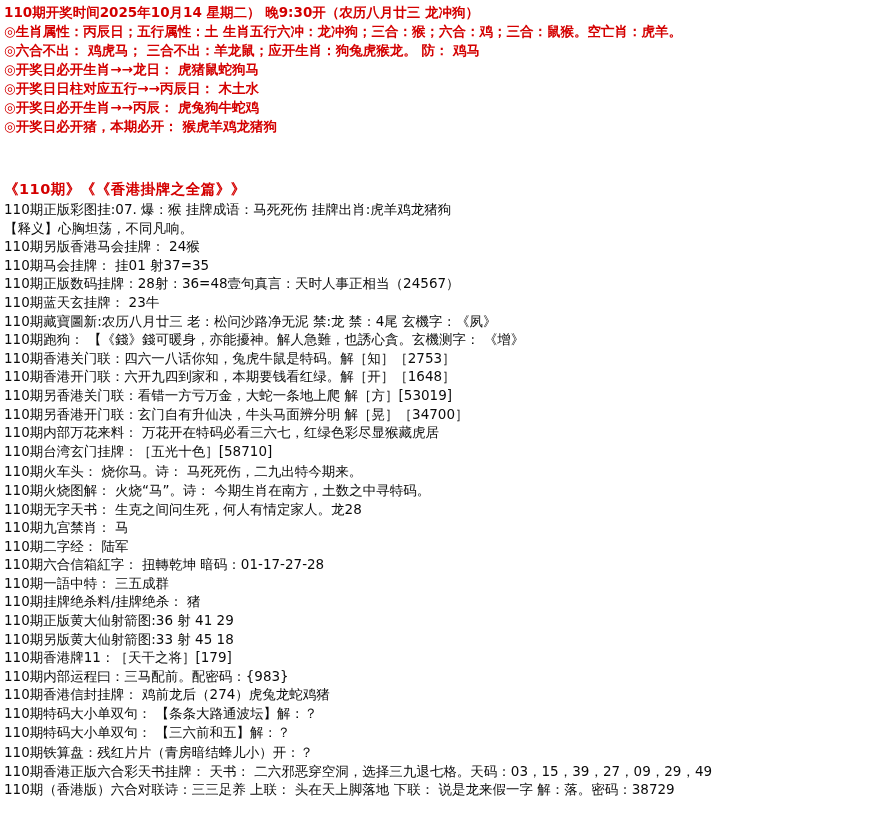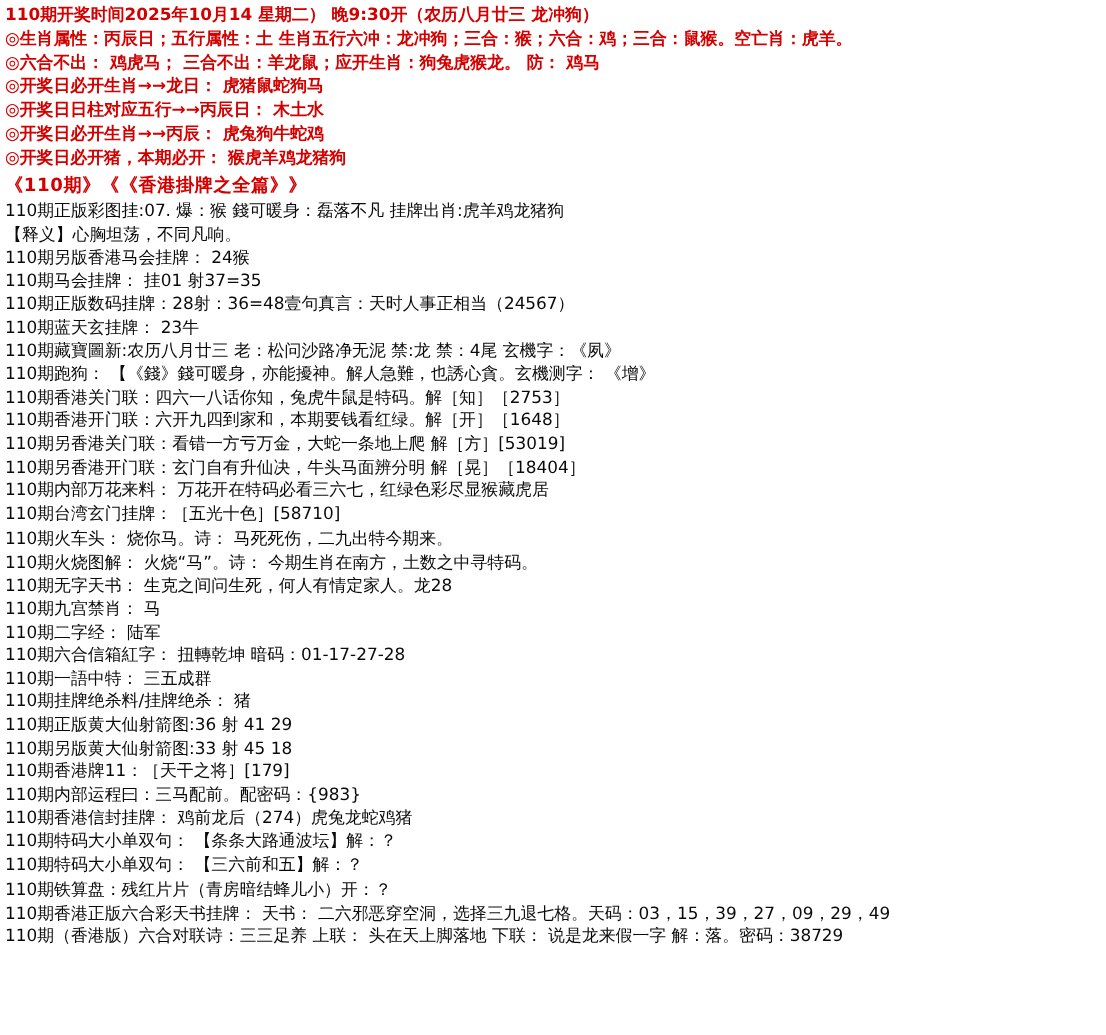--- a/index.html
+++ b/index.html
@@ -32,52 +32,53 @@
     font-weight: bold;
     line-height: 19px;
     font-size: 13.5px;
   }
   .section-title {
     color: #d40000;
     font-weight: bold;
     font-size: 14.5px;
     line-height: 22px;
     letter-spacing: 0.5px;
+    margin-top: 40px;
   }
   .spacer-1 { height: 2px; }
 </style>
 </head>
 <body>
 
 <div class="page">
 
   <div class="header-line">110期开奖时间2025年10月14  星期二）  晚9:30开（农历八月廿三  龙冲狗）</div>
   <div class="header-line">◎生肖属性：丙辰日；五行属性：土  生肖五行六冲：龙冲狗；三合：猴；六合：鸡；三合：鼠猴。空亡肖：虎羊。</div>
   <div class="header-line">◎六合不出：  鸡虎马；  三合不出：羊龙鼠；应开生肖：狗兔虎猴龙。  防：  鸡马</div>
   <div class="header-line">◎开奖日必开生肖→→龙日：  虎猪鼠蛇狗马</div>
   <div class="header-line">◎开奖日日柱对应五行→→丙辰日：  木土水</div>
   <div class="header-line">◎开奖日必开生肖→→丙辰：  虎兔狗牛蛇鸡</div>
   <div class="header-line">◎开奖日必开猪，本期必开：  猴虎羊鸡龙猪狗</div>
 
   <div class="spacer-1"></div>
 
   <div class="section-title">《110期》《《香港掛牌之全篇》》</div>
 
-  <div class="line">110期正版彩图挂:07. 爆：猴  錢可暖身：磊落不凡  挂牌出肖:虎羊鸡龙猪狗</div>
+  <div class="line">110期正版彩图挂:07. 爆：猴  挂牌成语：马死死伤  挂牌出肖:虎羊鸡龙猪狗</div>
   <div class="line">【释义】心胸坦荡，不同凡响。</div>
   <div class="line">110期另版香港马会挂牌：  24猴</div>
   <div class="line">110期马会挂牌：  挂01 射37=35</div>
   <div class="line">110期正版数码挂牌：28射：36=48壹句真言：天时人事正相当（24567）</div>
   <div class="line">110期蓝天玄挂牌：  23牛</div>
   <div class="line">110期藏寶圖新:农历八月廿三  老：松问沙路净无泥  禁:龙  禁：4尾  玄機字：《夙》</div>
   <div class="line">110期跑狗：  【《錢》錢可暖身，亦能擾神。解人急難，也誘心貪。玄機测字：  《增》</div>
   <div class="line">110期香港关门联：四六一八话你知，兔虎牛鼠是特码。解［知］［2753］</div>
   <div class="line">110期香港开门联：六开九四到家和，本期要钱看红绿。解［开］［1648］</div>
   <div class="line">110期另香港关门联：看错一方亏万金，大蛇一条地上爬  解［方］[53019]</div>
-  <div class="line">110期另香港开门联：玄门自有升仙决，牛头马面辨分明  解［晃］［18404］</div>
+  <div class="line">110期另香港开门联：玄门自有升仙决，牛头马面辨分明  解［晃］［34700］</div>
   <div class="line">110期内部万花来料：  万花开在特码必看三六七，红绿色彩尽显猴藏虎居</div>
   <div class="line">110期台湾玄门挂牌：［五光十色］[58710]</div>
 
   <div class="spacer-1"></div>
 
   <div class="line">110期火车头：  烧你马。诗：  马死死伤，二九出特今期来。</div>
   <div class="line">110期火烧图解：  火烧“马”。诗：  今期生肖在南方，土数之中寻特码。</div>
   <div class="line">110期无字天书：  生克之间问生死，何人有情定家人。龙28</div>
   <div class="line">110期九宫禁肖：  马</div>
   <div class="line">110期二字经：  陆军</div>

